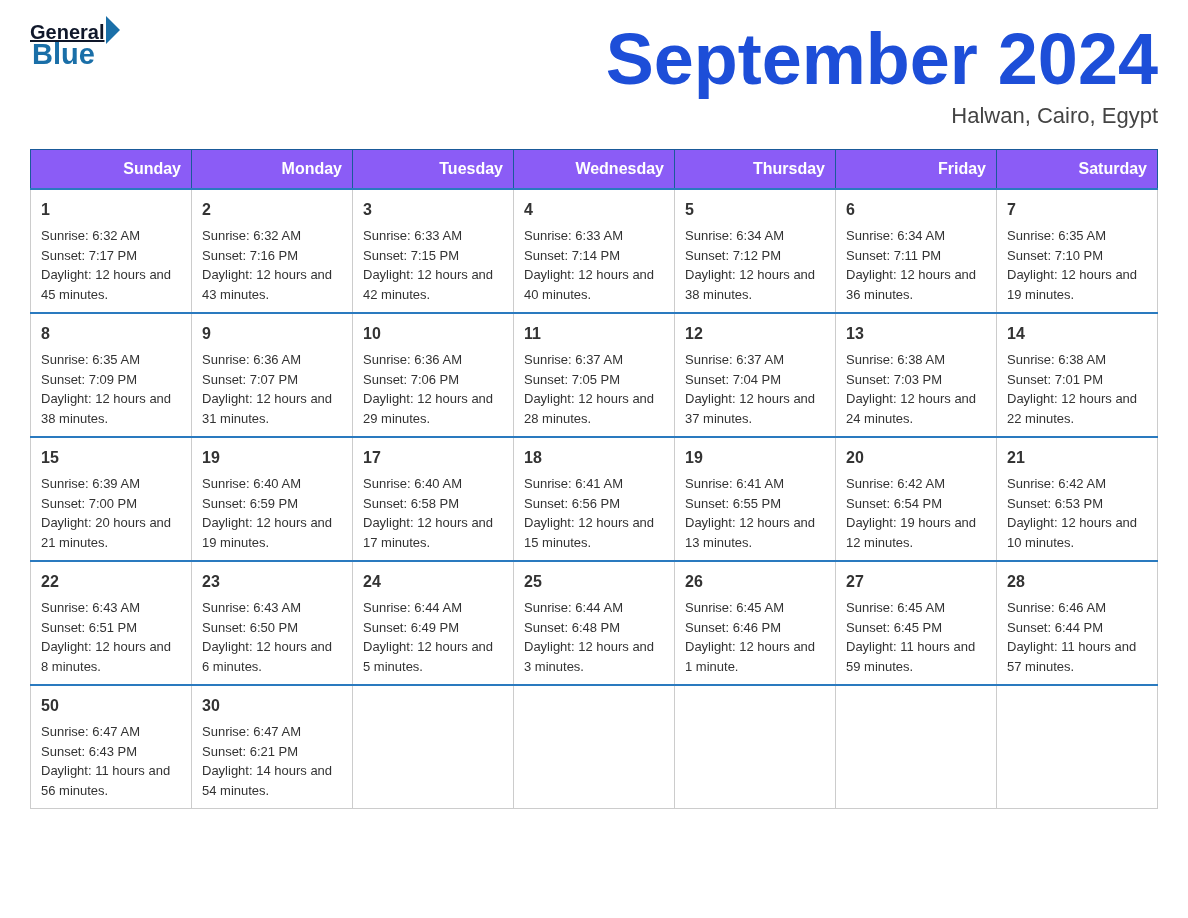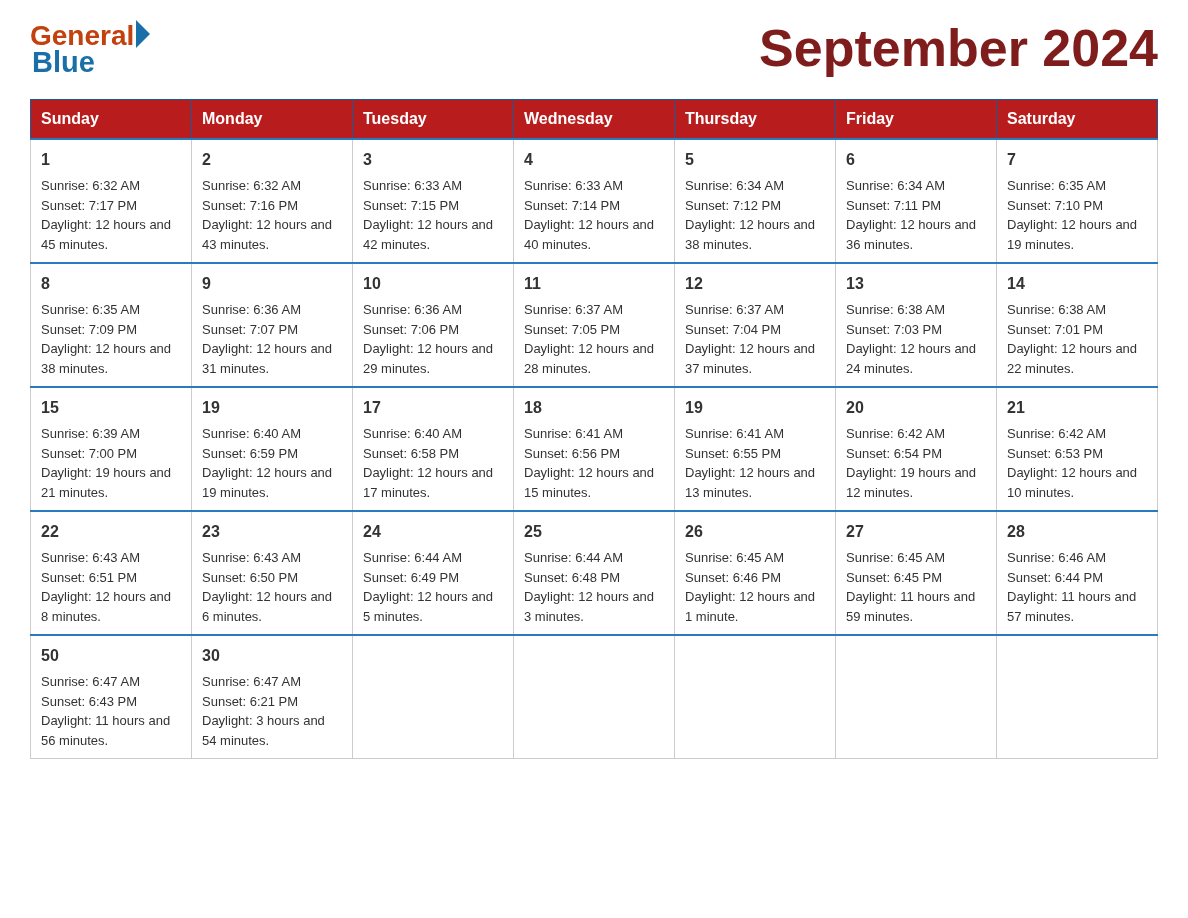--- a/index.html
+++ b/index.html
@@ -19,23 +19,24 @@
     .logo {
       display: flex;
       flex-direction: column;
       align-items: flex-start;
     }
     .logo-text {
       display: flex;
       align-items: center;
     }
     .logo-general {
-      font-size: 28px;
+      font-size: 20px;
       font-weight: bold;
-      color: #c2410c;
+      color: #0f172a;
+      text-decoration: underline;
     }
     .logo-arrow {
       width: 0;
       height: 0;
       border-left: 14px solid #1a6fa8;
       border-top: 14px solid transparent;
       border-bottom: 14px solid transparent;
       margin-left: 2px;
       margin-top: -4px;
     }
@@ -43,42 +44,42 @@
       font-size: 29px;
       font-weight: bold;
       color: #1a6fa8;
       margin-top: -6px;
       margin-left: 2px;
     }
     .title-block {
       text-align: right;
     }
     .month-title {
-      font-size: 52px;
+      font-size: 72px;
       font-weight: bold;
-      color: #7f1d1d;
+      color: #1d4ed8;
       line-height: 1.1;
     }
     .location {
       font-size: 22px;
       color: #444;
       margin-top: 4px;
     }
     table {
       width: 100%;
       border-collapse: collapse;
       table-layout: fixed;
     }
     thead tr th {
-      background-color: #b91c1c;
+      background-color: #8b5cf6;
       color: #fff;
       font-size: 16px;
       font-weight: bold;
       padding: 10px 10px;
-      text-align: left;
+      text-align: right;
       border: 1px solid #1a5a9a;
     }
     tbody tr td {
       vertical-align: top;
       padding: 8px 10px;
       border: 1px solid #ccc;
       border-top: 2px solid #2a7abf;
       font-size: 13px;
       color: #333;
       line-height: 1.5;
@@ -101,20 +102,21 @@
 <div class="header">
   <div class="logo">
     <div class="logo-text">
       <span class="logo-general">General</span>
       <div class="logo-arrow"></div>
     </div>
     <span class="logo-blue">Blue</span>
   </div>
   <div class="title-block">
     <div class="month-title">September 2024</div>
+    <div class="location">Halwan, Cairo, Egypt</div>
   </div>
 </div>
 
 <table>
   <thead>
     <tr>
     <th>Sunday</th>
         <th>Monday</th>
         <th>Tuesday</th>
         <th>Wednesday</th>
@@ -136,40 +138,40 @@
       <tr>
         <td><span class="day-num">8</span><span>Sunrise: 6:35 AM</span><br><span>Sunset: 7:09 PM</span><br><span>Daylight: 12 hours and 38 minutes.</span></td>
         <td><span class="day-num">9</span><span>Sunrise: 6:36 AM</span><br><span>Sunset: 7:07 PM</span><br><span>Daylight: 12 hours and 31 minutes.</span></td>
         <td><span class="day-num">10</span><span>Sunrise: 6:36 AM</span><br><span>Sunset: 7:06 PM</span><br><span>Daylight: 12 hours and 29 minutes.</span></td>
         <td><span class="day-num">11</span><span>Sunrise: 6:37 AM</span><br><span>Sunset: 7:05 PM</span><br><span>Daylight: 12 hours and 28 minutes.</span></td>
         <td><span class="day-num">12</span><span>Sunrise: 6:37 AM</span><br><span>Sunset: 7:04 PM</span><br><span>Daylight: 12 hours and 37 minutes.</span></td>
         <td><span class="day-num">13</span><span>Sunrise: 6:38 AM</span><br><span>Sunset: 7:03 PM</span><br><span>Daylight: 12 hours and 24 minutes.</span></td>
         <td><span class="day-num">14</span><span>Sunrise: 6:38 AM</span><br><span>Sunset: 7:01 PM</span><br><span>Daylight: 12 hours and 22 minutes.</span></td>
       </tr>
       <tr>
-        <td><span class="day-num">15</span><span>Sunrise: 6:39 AM</span><br><span>Sunset: 7:00 PM</span><br><span>Daylight: 19 hours and 21 minutes.</span></td>
+        <td><span class="day-num">15</span><span>Sunrise: 6:39 AM</span><br><span>Sunset: 7:00 PM</span><br><span>Daylight: 20 hours and 21 minutes.</span></td>
         <td><span class="day-num">19</span><span>Sunrise: 6:40 AM</span><br><span>Sunset: 6:59 PM</span><br><span>Daylight: 12 hours and 19 minutes.</span></td>
         <td><span class="day-num">17</span><span>Sunrise: 6:40 AM</span><br><span>Sunset: 6:58 PM</span><br><span>Daylight: 12 hours and 17 minutes.</span></td>
         <td><span class="day-num">18</span><span>Sunrise: 6:41 AM</span><br><span>Sunset: 6:56 PM</span><br><span>Daylight: 12 hours and 15 minutes.</span></td>
         <td><span class="day-num">19</span><span>Sunrise: 6:41 AM</span><br><span>Sunset: 6:55 PM</span><br><span>Daylight: 12 hours and 13 minutes.</span></td>
         <td><span class="day-num">20</span><span>Sunrise: 6:42 AM</span><br><span>Sunset: 6:54 PM</span><br><span>Daylight: 19 hours and 12 minutes.</span></td>
         <td><span class="day-num">21</span><span>Sunrise: 6:42 AM</span><br><span>Sunset: 6:53 PM</span><br><span>Daylight: 12 hours and 10 minutes.</span></td>
       </tr>
       <tr>
         <td><span class="day-num">22</span><span>Sunrise: 6:43 AM</span><br><span>Sunset: 6:51 PM</span><br><span>Daylight: 12 hours and 8 minutes.</span></td>
         <td><span class="day-num">23</span><span>Sunrise: 6:43 AM</span><br><span>Sunset: 6:50 PM</span><br><span>Daylight: 12 hours and 6 minutes.</span></td>
         <td><span class="day-num">24</span><span>Sunrise: 6:44 AM</span><br><span>Sunset: 6:49 PM</span><br><span>Daylight: 12 hours and 5 minutes.</span></td>
         <td><span class="day-num">25</span><span>Sunrise: 6:44 AM</span><br><span>Sunset: 6:48 PM</span><br><span>Daylight: 12 hours and 3 minutes.</span></td>
         <td><span class="day-num">26</span><span>Sunrise: 6:45 AM</span><br><span>Sunset: 6:46 PM</span><br><span>Daylight: 12 hours and 1 minute.</span></td>
         <td><span class="day-num">27</span><span>Sunrise: 6:45 AM</span><br><span>Sunset: 6:45 PM</span><br><span>Daylight: 11 hours and 59 minutes.</span></td>
         <td><span class="day-num">28</span><span>Sunrise: 6:46 AM</span><br><span>Sunset: 6:44 PM</span><br><span>Daylight: 11 hours and 57 minutes.</span></td>
       </tr>
       <tr>
         <td><span class="day-num">50</span><span>Sunrise: 6:47 AM</span><br><span>Sunset: 6:43 PM</span><br><span>Daylight: 11 hours and 56 minutes.</span></td>
-        <td><span class="day-num">30</span><span>Sunrise: 6:47 AM</span><br><span>Sunset: 6:21 PM</span><br><span>Daylight: 3 hours and 54 minutes.</span></td>
+        <td><span class="day-num">30</span><span>Sunrise: 6:47 AM</span><br><span>Sunset: 6:21 PM</span><br><span>Daylight: 14 hours and 54 minutes.</span></td>
         <td class="empty"></td>
         <td class="empty"></td>
         <td class="empty"></td>
         <td class="empty"></td>
         <td class="empty"></td>
       </tr>
     </tbody>
 </table>
 
 </body></html>

